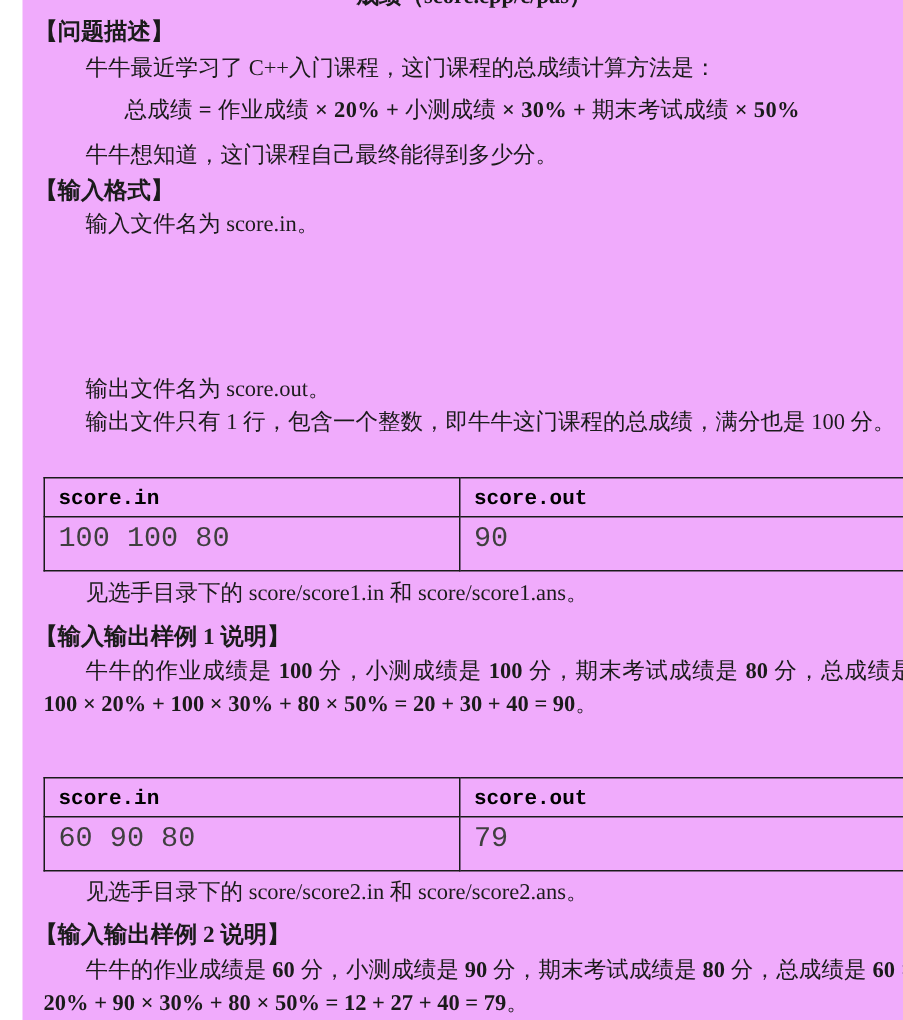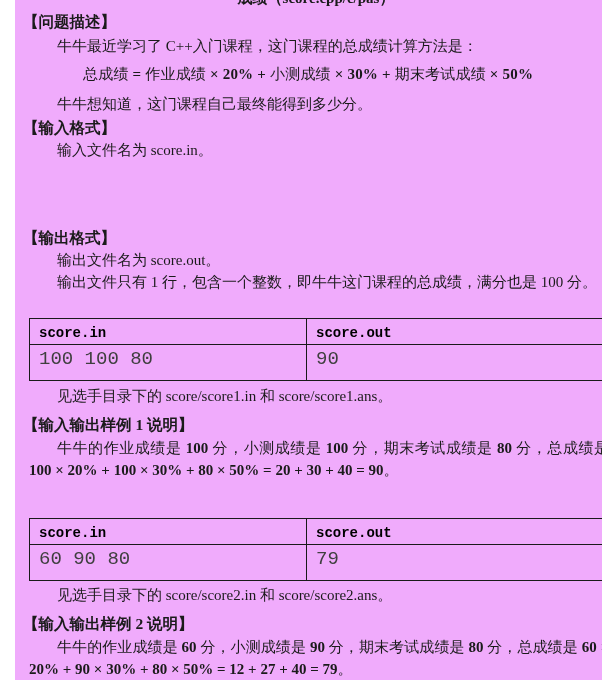--- a/index.html
+++ b/index.html
@@ -90,21 +90,20 @@
   </div>
 
   <div class="abs heading" style="top:11px">【问题描述】</div>
   <div class="abs para nowrap" style="top:35px">牛牛最近学习了 C++入门课程，这门课程的总成绩计算方法是：</div>
   <div class="abs formula math" style="top:63px">总成绩 <span class="n">=</span> 作业成绩 <span class="n">×</span> <span class="n">20%</span> <span class="n">+</span> 小测成绩 <span class="n">×</span> <span class="n">30%</span> <span class="n">+</span> 期末考试成绩 <span class="n">×</span> <span class="n">50%</span></div>
   <div class="abs para nowrap" style="top:93px">牛牛想知道，这门课程自己最终能得到多少分。</div>
 
   <div class="abs heading" style="top:117px">【输入格式】</div>
   <div class="abs para nowrap" style="top:139px">输入文件名为 score.in。</div>
 
-  <div class="abs heading" style="top:227px">【输出格式】</div>
   <div class="abs para nowrap" style="top:249px">输出文件名为 score.out。</div>
   <div class="abs para nowrap" style="top:271px">输出文件只有 1 行，包含一个整数，即牛牛这门课程的总成绩，满分也是 100 分。</div>
 
   <table class="sample" style="top:318px">
     <colgroup>
         <col class="c1">
         <col class="c2">
       </colgroup>
     <tbody>
         <tr>

